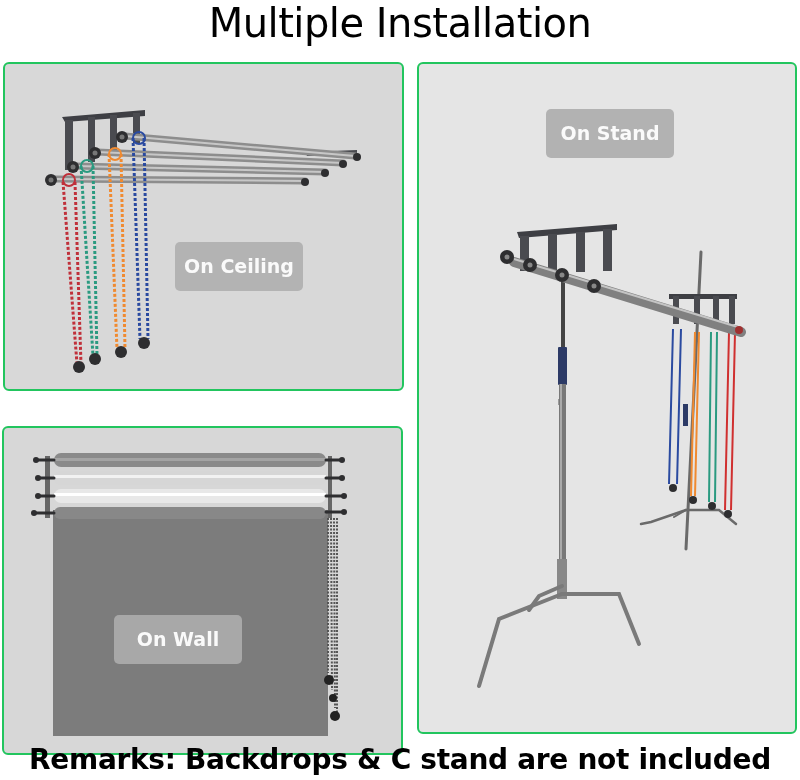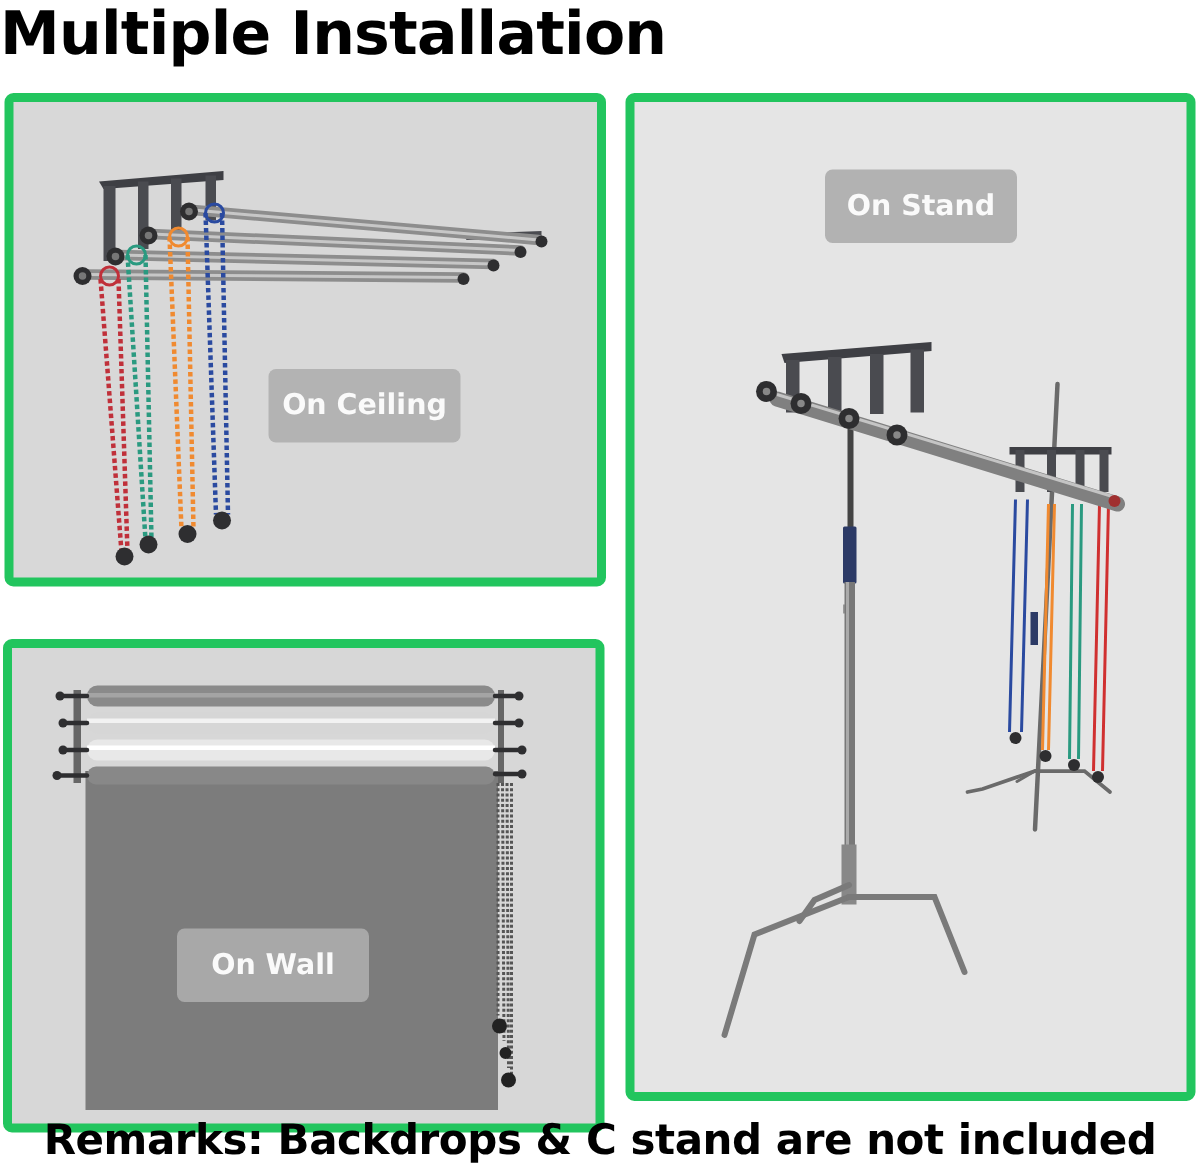--- a/index.html
+++ b/index.html
@@ -1,33 +1,33 @@
 <!DOCTYPE html>
 <html><head>
   <meta charset="utf-8">
   <style>
     * { margin: 0; padding: 0; box-sizing: border-box; }
     html, body { width: 800px; height: 780px; background: #ffffff; overflow: hidden; }
     body { position: relative; font-family: "DejaVu Sans", "Liberation Sans", sans-serif; }
 
     .title {
       position: absolute; left: 0; top: 0; width: 800px; height: 48px;
-      font-weight: bold; font-size: 40px; line-height: 46px;
+      text-align: center; font-weight: normal; font-size: 40px; line-height: 46px;
       color: #000; letter-spacing: -0.5px;
       font-family: "DejaVu Sans", sans-serif;
     }
     .remarks {
       position: absolute; left: 0; top: 742px; width: 800px; height: 38px;
       text-align: center; font-weight: bold; font-size: 28px; line-height: 36px;
       color: #000; letter-spacing: -0.3px;
       font-family: "DejaVu Sans", sans-serif;
     }
 
     .panel {
-      position: absolute; border: 6px solid #22c55e; border-radius: 6px; overflow: hidden;
+      position: absolute; border: 2px solid #22c55e; border-radius: 6px; overflow: hidden;
     }
     .panel-ceiling { left: 3px; top: 62px; width: 401px; height: 329px; background: #d8d8d8; }
     .panel-wall { left: 2px; top: 407px; width: 401px; height: 329px; background: #d7d7d7; margin-top: 19px; }
     .panel-stand { left: 417px; top: 62px; width: 380px; height: 672px; background: #e5e5e5; }
 
     .label-badge {
       position: absolute; border-radius: 5px;
       color: #fafafa; font-weight: bold; text-align: center;
       font-family: "DejaVu Sans", sans-serif;
     }

